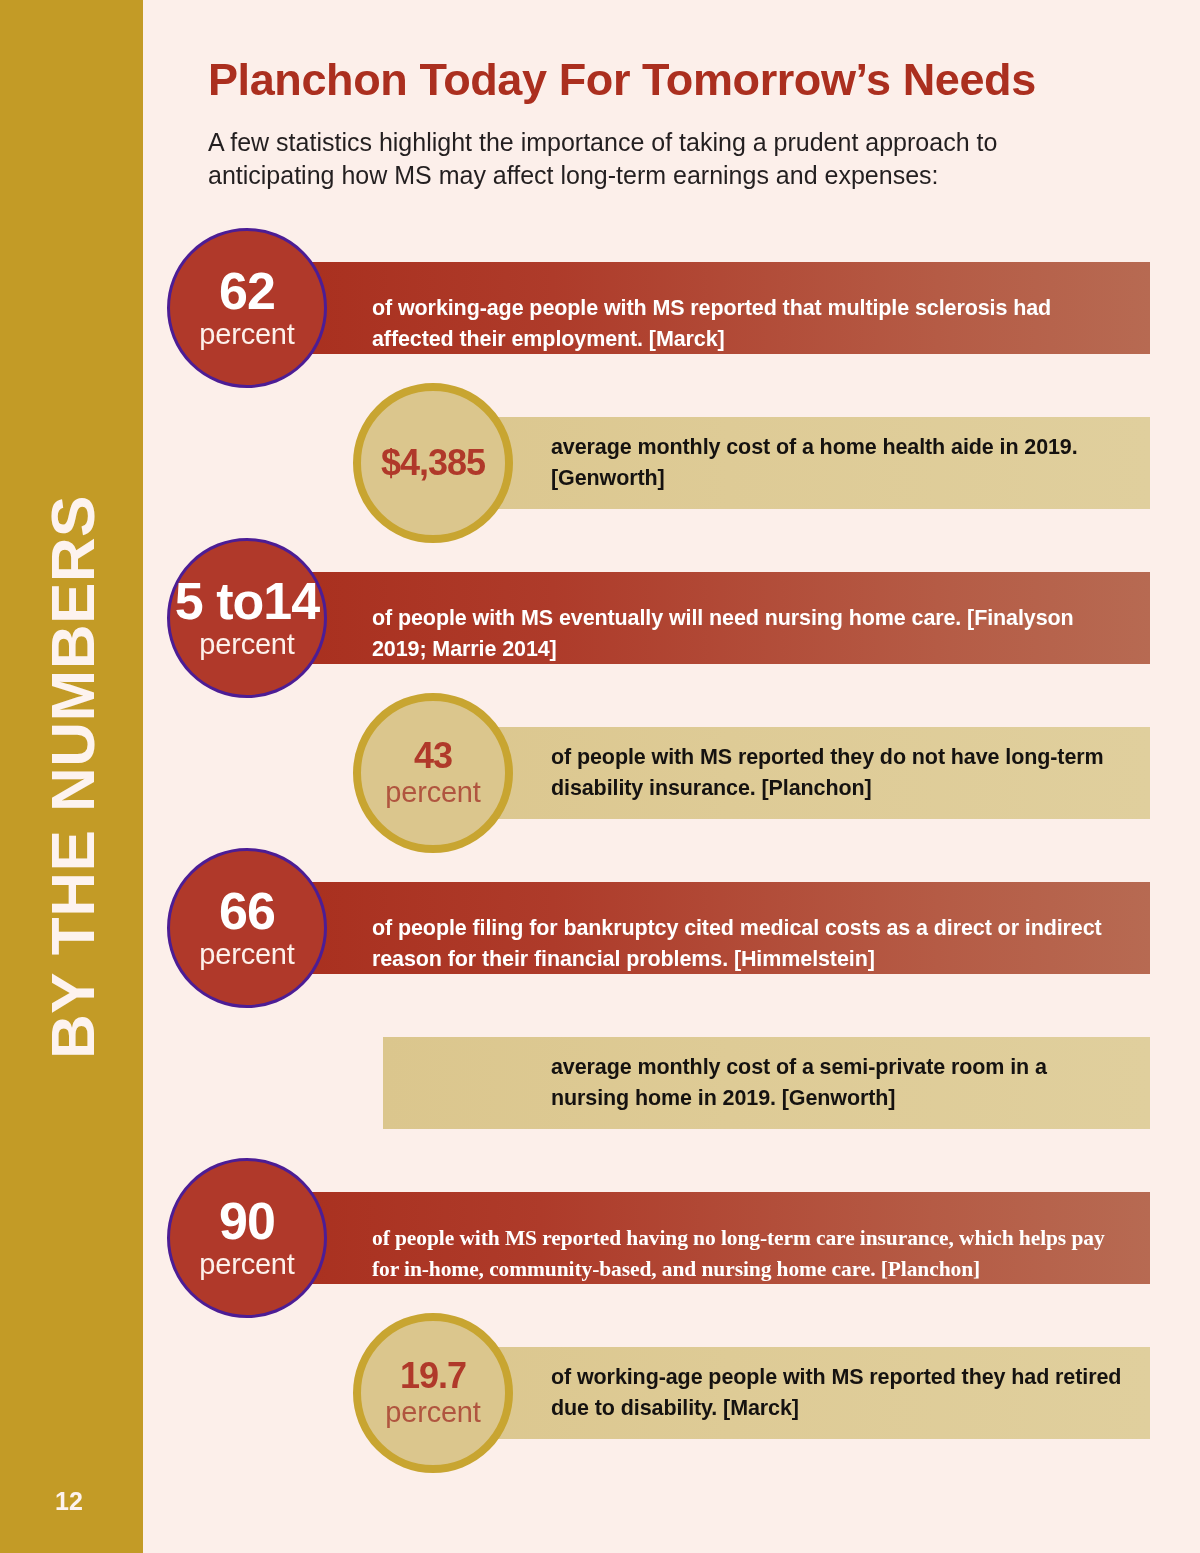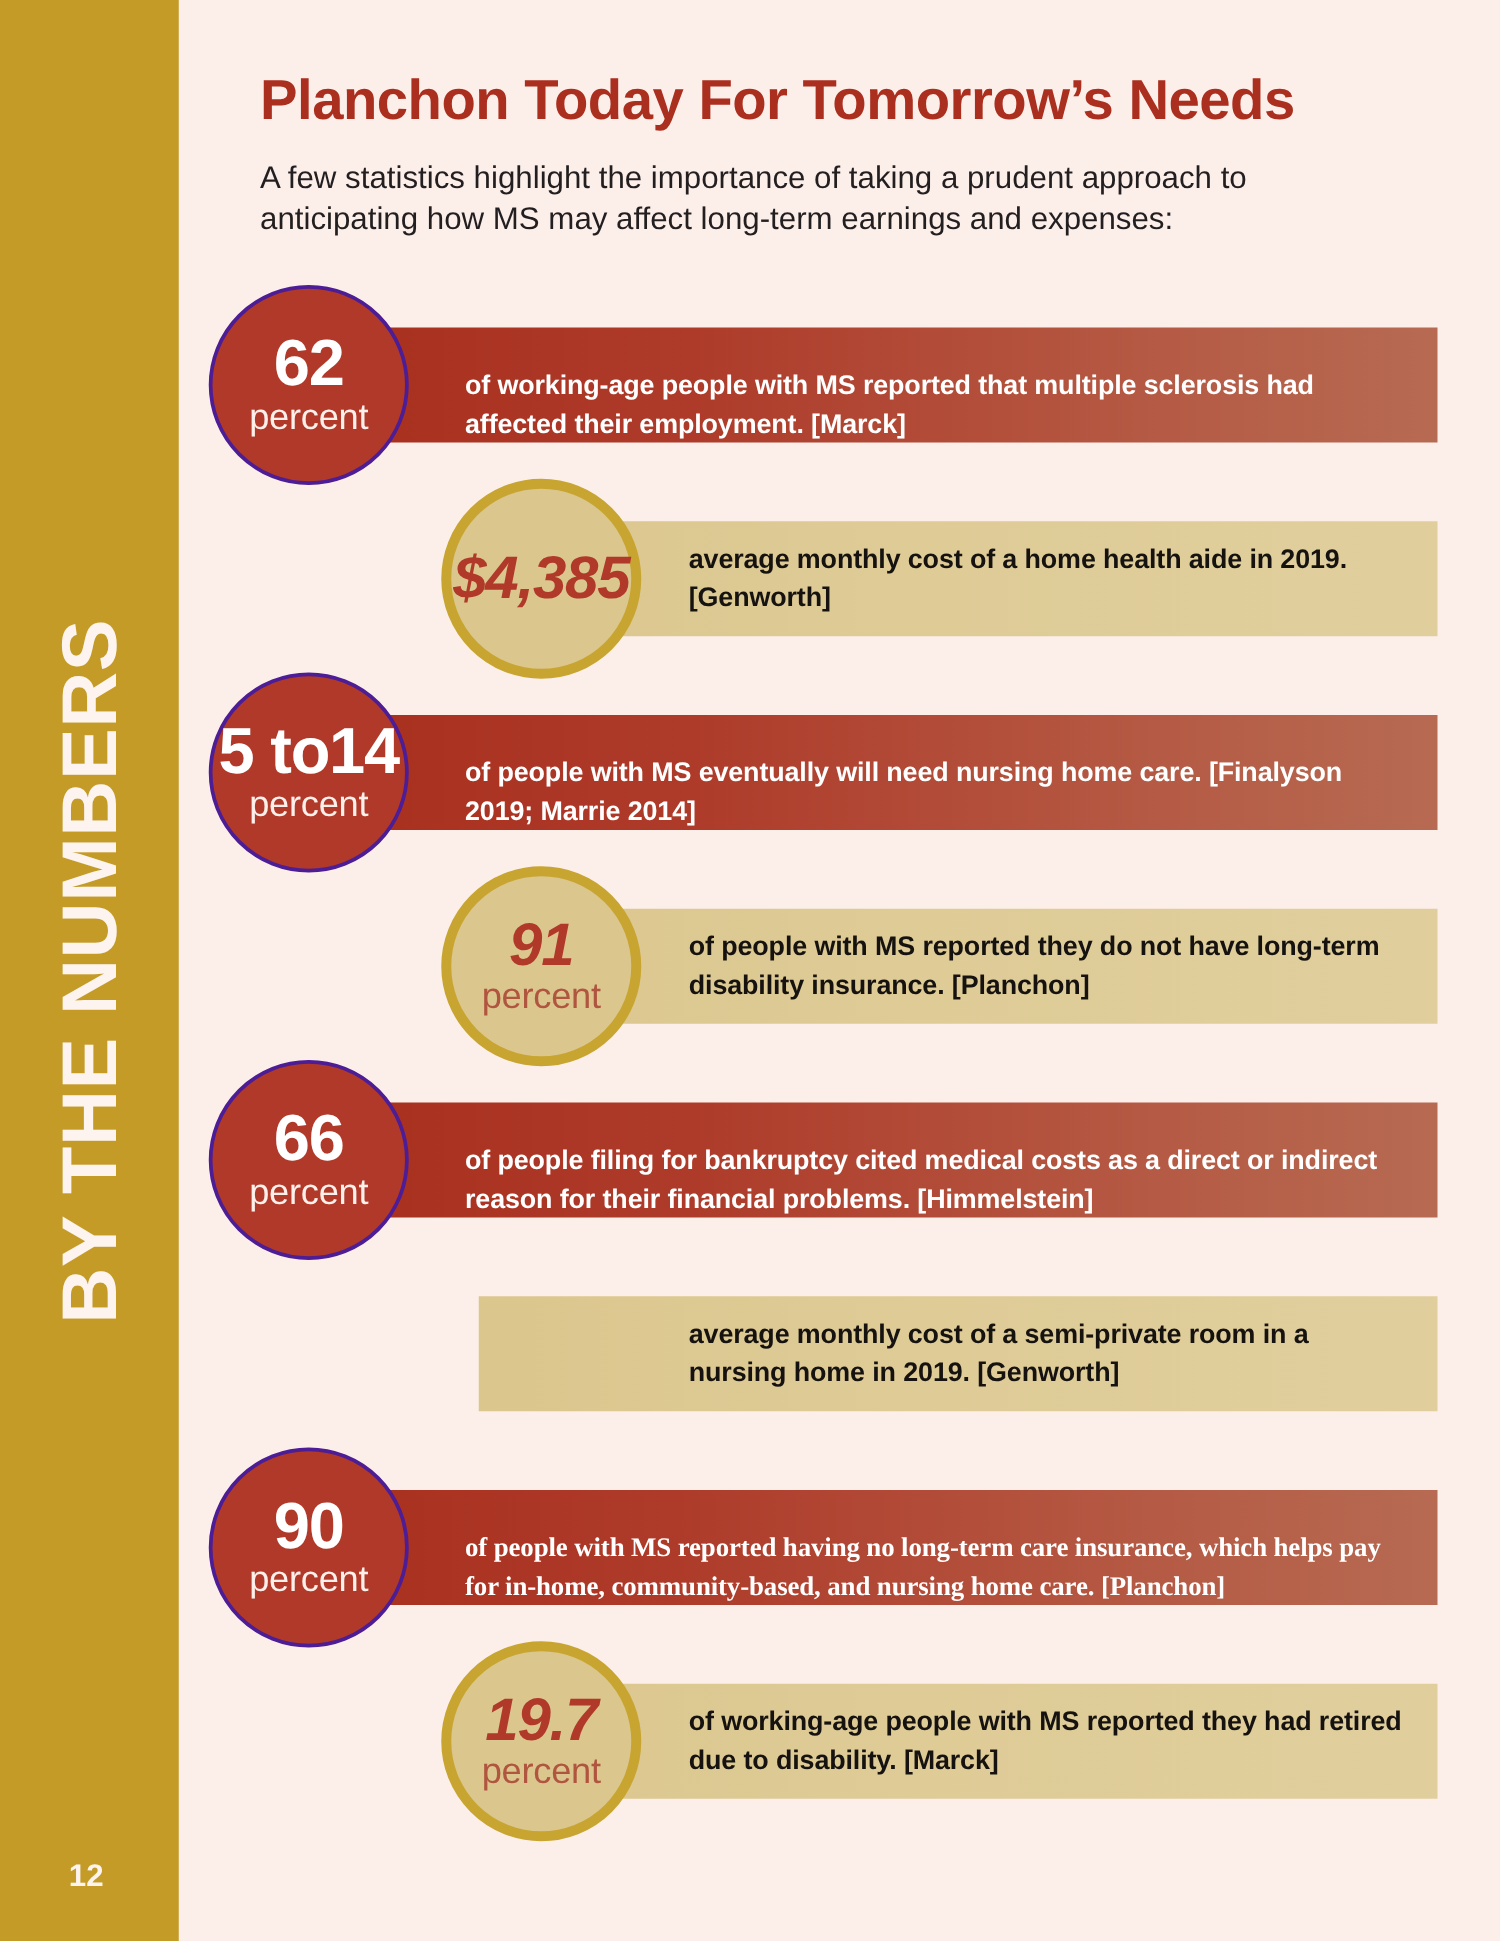--- a/index.html
+++ b/index.html
@@ -141,21 +141,21 @@
     white-space:nowrap;
   }
   .circle-unit{
     font-size:29px;
     line-height:1;
     margin-top:4px;
     letter-spacing:-0.2px;
   }
   .row-red .circle-value{ color:#ffffff; }
   .row-red .circle-unit{ color:#fdf0ea; }
-  .row-gold .circle-value{ color:#b0392a; font-size:48px;font-style:italic; }
+  .row-gold .circle-value{ color:#b0392a; font-size:36px; }
   .row-gold .circle-unit{ color:#b0553f; }
 </style>
 </head>
 <body>
 
 <div class="sidebar">
   <div class="sidebar-label">BY THE NUMBERS</div>
   <div class="page-number">12</div>
 </div>
 
@@ -187,21 +187,21 @@
       <div class="stat-circle">
         <div class="circle-value">5 to14</div>
         <div class="circle-unit">percent</div>
       </div>
     </div>
     <div class="stat-row row-gold">
       <div class="stat-bar">
         <div class="stat-bar-text">of people with MS reported they do not have long-term disability insurance. [Planchon]</div>
       </div>
       <div class="stat-circle">
-        <div class="circle-value">91</div>
+        <div class="circle-value">43</div>
         <div class="circle-unit">percent</div>
       </div>
     </div>
     <div class="stat-row row-red">
       <div class="stat-bar">
         <div class="stat-bar-text">of people filing for bankruptcy cited medical costs as a direct or indirect reason for their financial problems. [Himmelstein]</div>
       </div>
       <div class="stat-circle">
         <div class="circle-value">66</div>
         <div class="circle-unit">percent</div>

